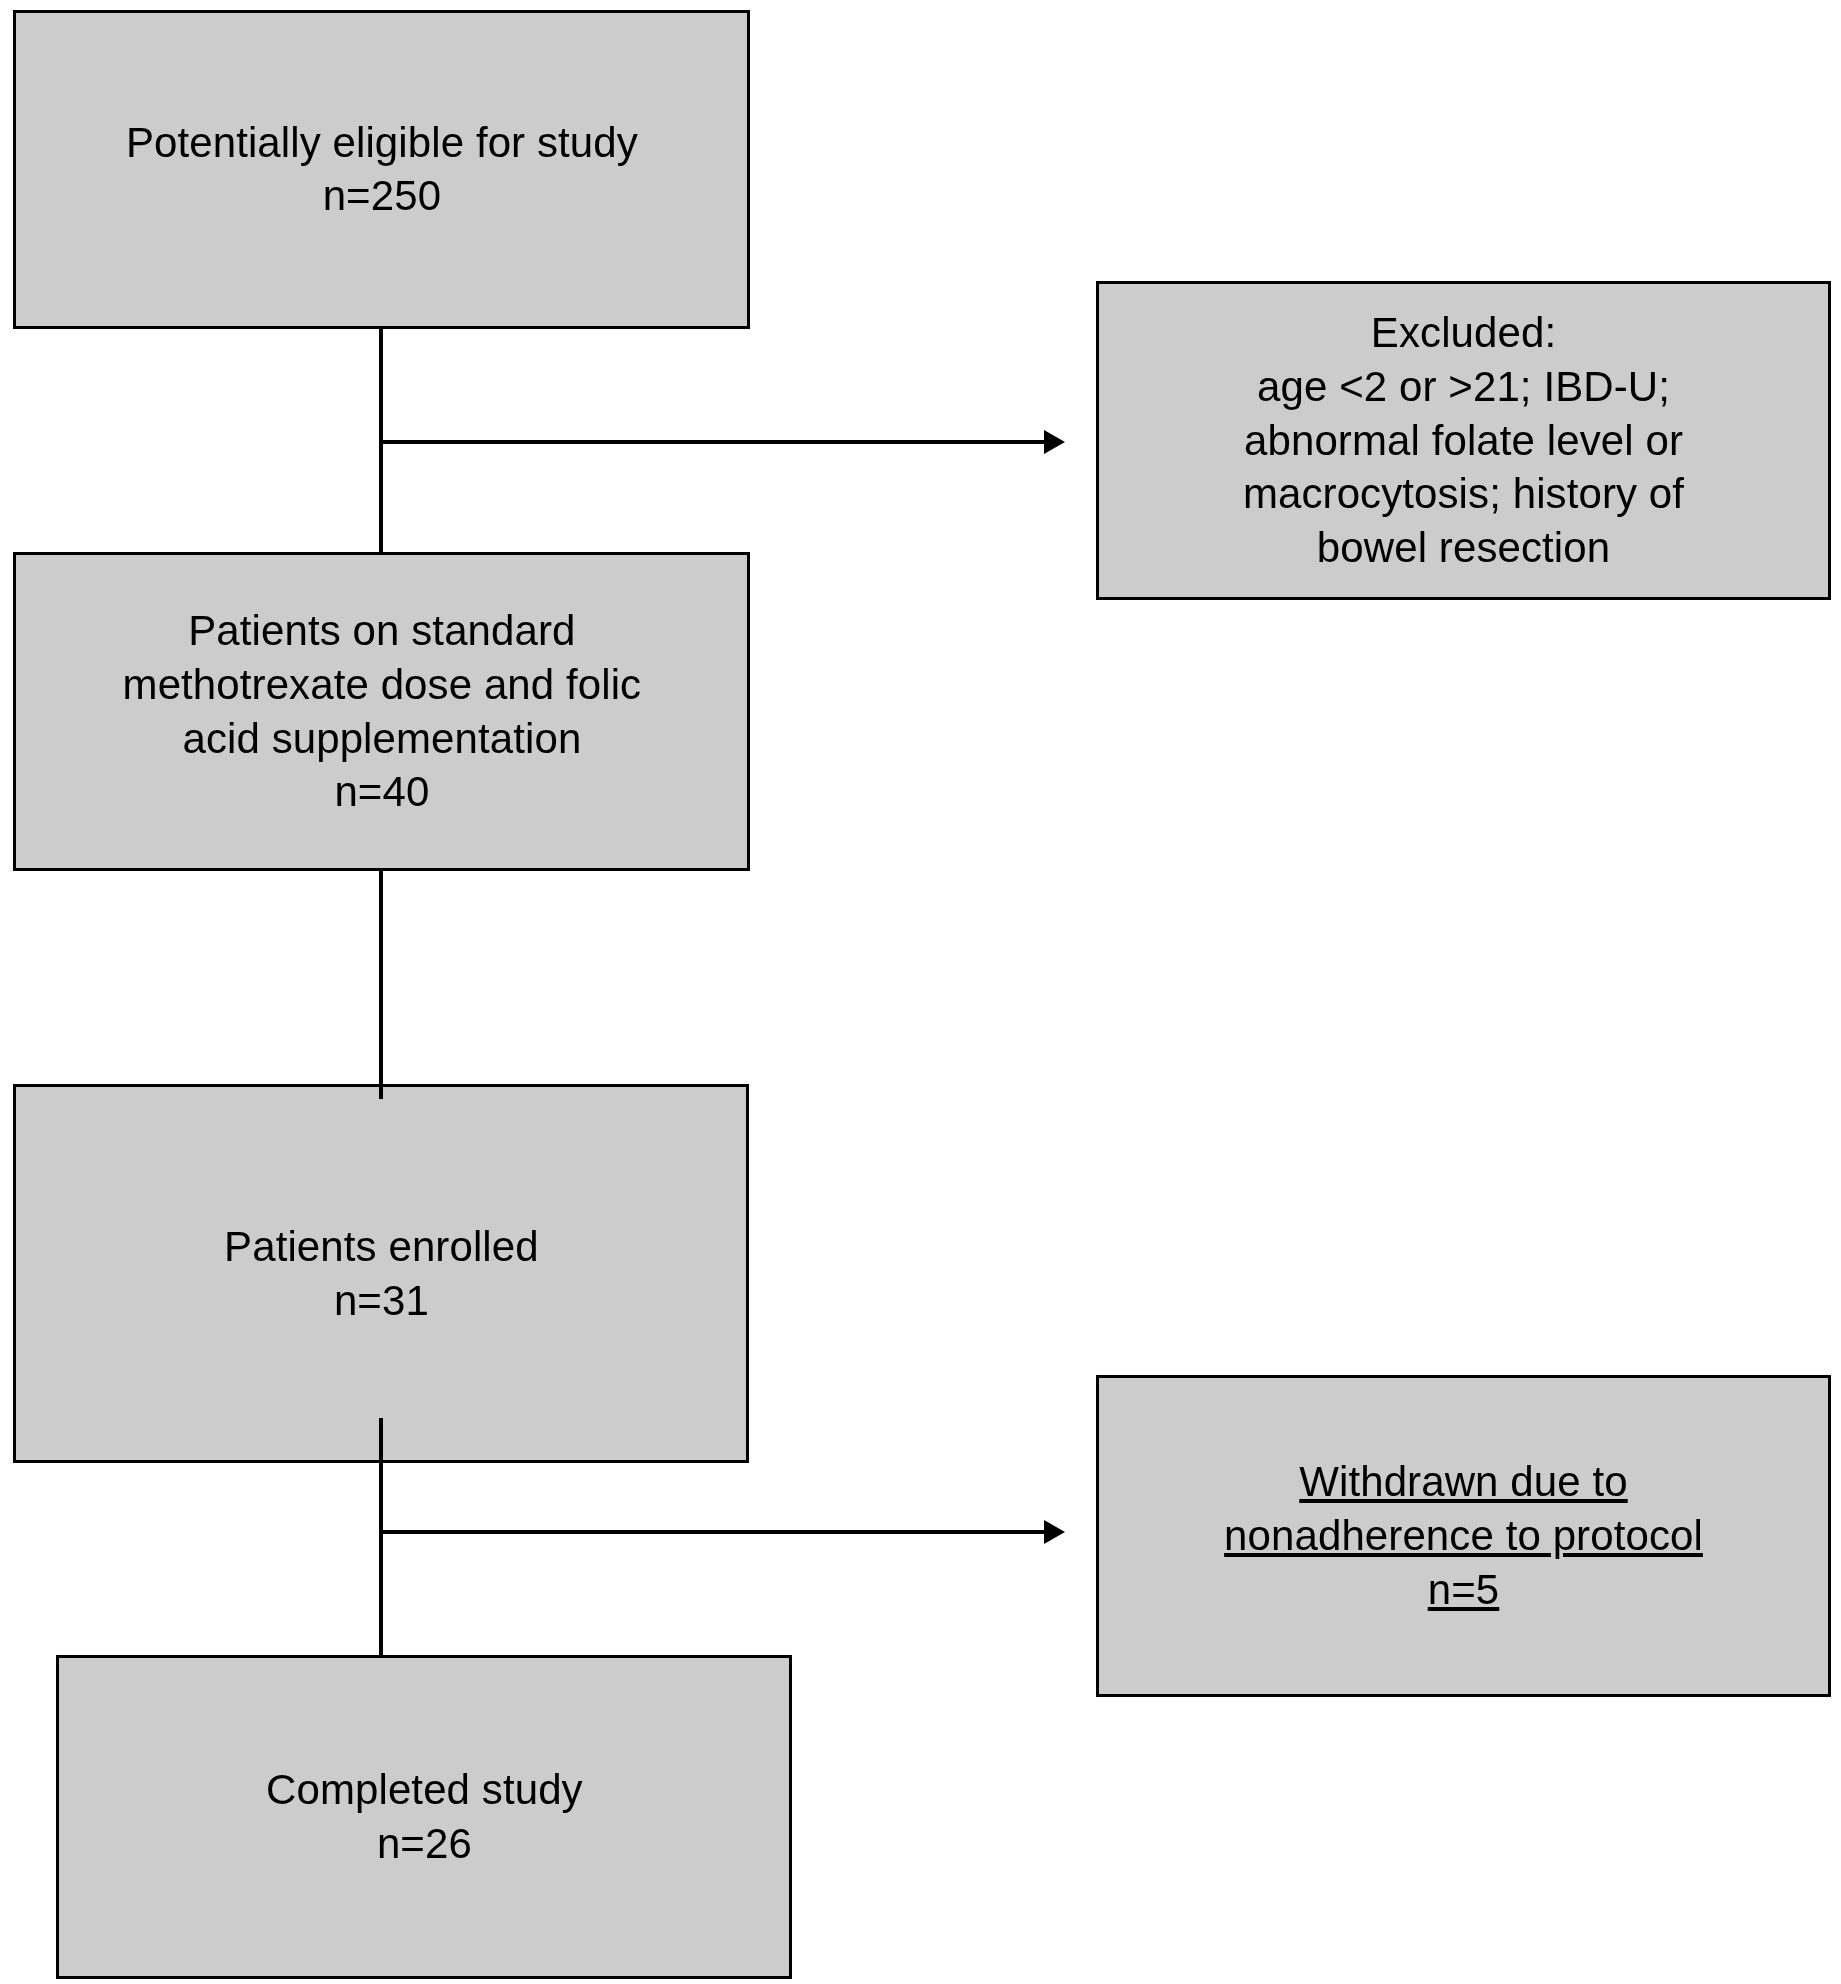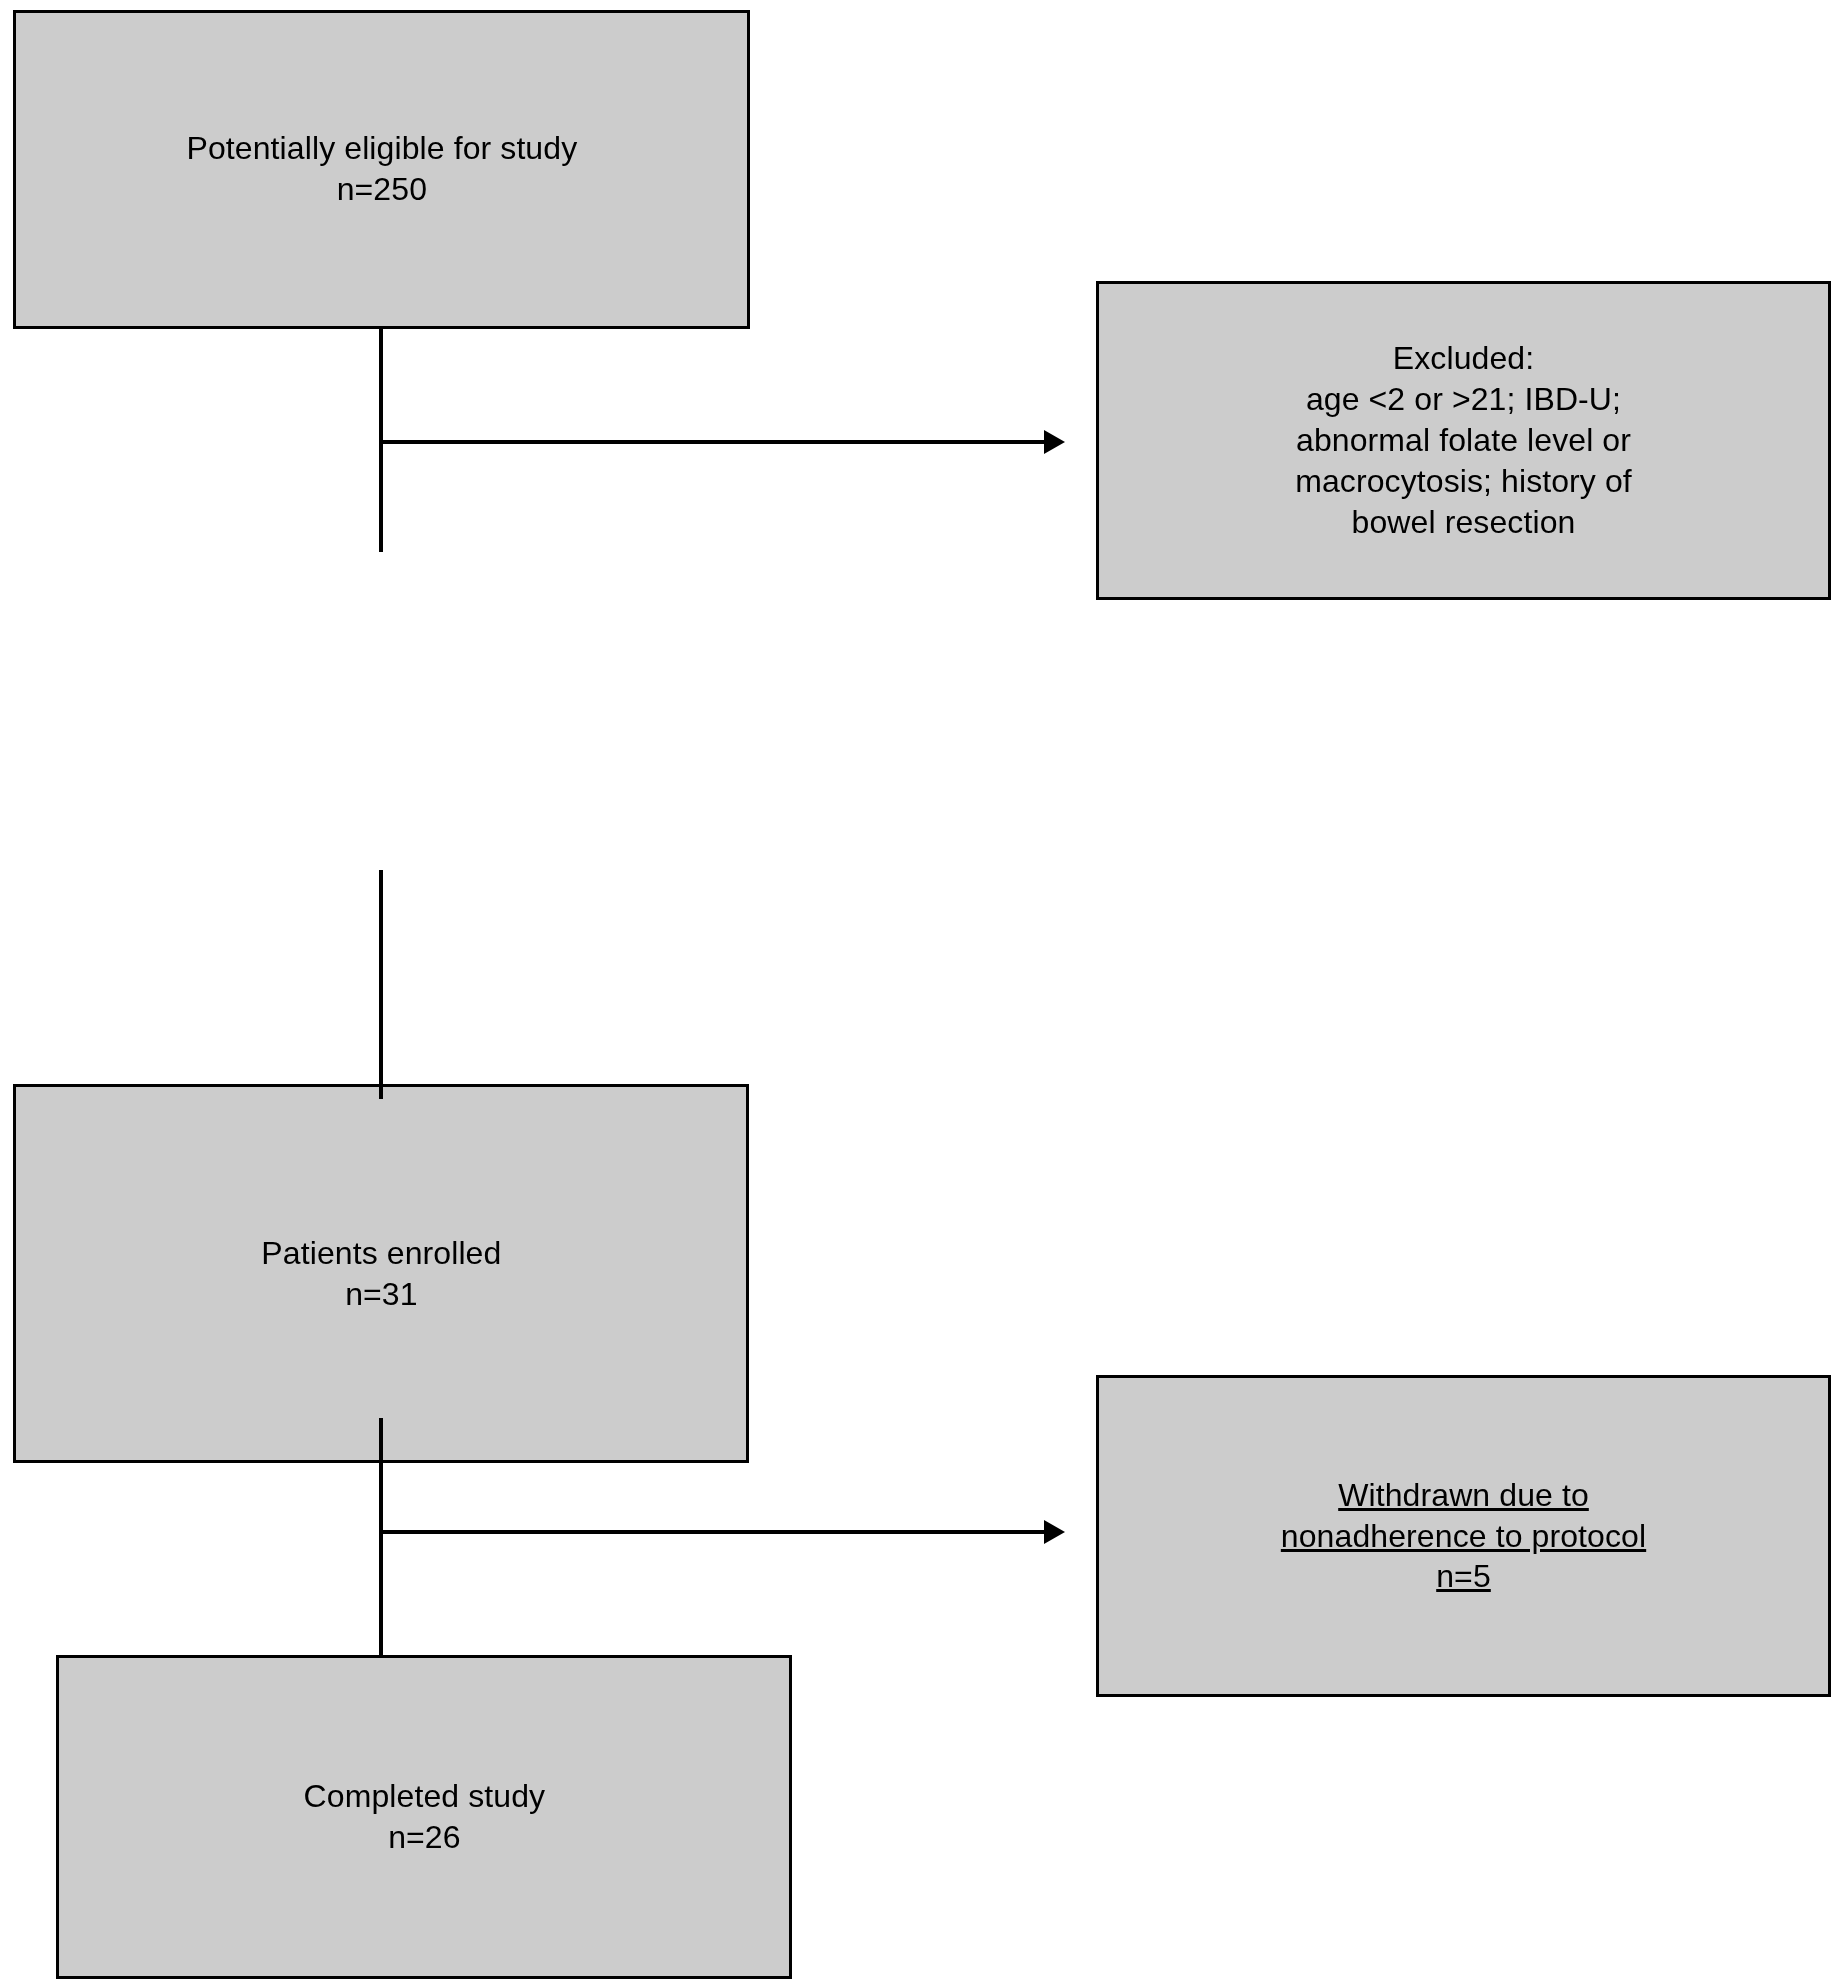--- a/index.html
+++ b/index.html
@@ -21,21 +21,21 @@
     position: absolute;
     box-sizing: border-box;
     background: #cccccc;
     border: 3.5px solid #000000;
     display: flex;
     align-items: center;
     justify-content: center;
     text-align: center;
   }
   .node-label {
-    font-size: 32px;
+    font-size: 42px;
     line-height: 1.28;
     color: #000000;
     white-space: pre-line;
     padding: 0 18.3px;
     letter-spacing: 0.1px;
   }
   
   .vline {
     position: absolute;
     background: #000000;
@@ -85,20 +85,26 @@
   </div>
 
   <div class="node" id="node-excluded">
     <span class="node-label">Excluded:
 age &lt;2 or &gt;21; IBD-U;
 abnormal folate level or
 macrocytosis; history of
 bowel resection</span>
   </div>
 
+  <div class="node" id="node-standard-dose">
+    <span class="node-label">Patients on standard
+methotrexate dose and folic
+acid supplementation
+n=40</span>
+  </div>
 
   <div class="node" id="node-enrolled">
     <span class="node-label">Patients enrolled
 n=31</span>
   </div>
 
   <div class="node" id="node-withdrawn">
     <span class="node-label">Withdrawn due to
 nonadherence to protocol
 n=5</span>

